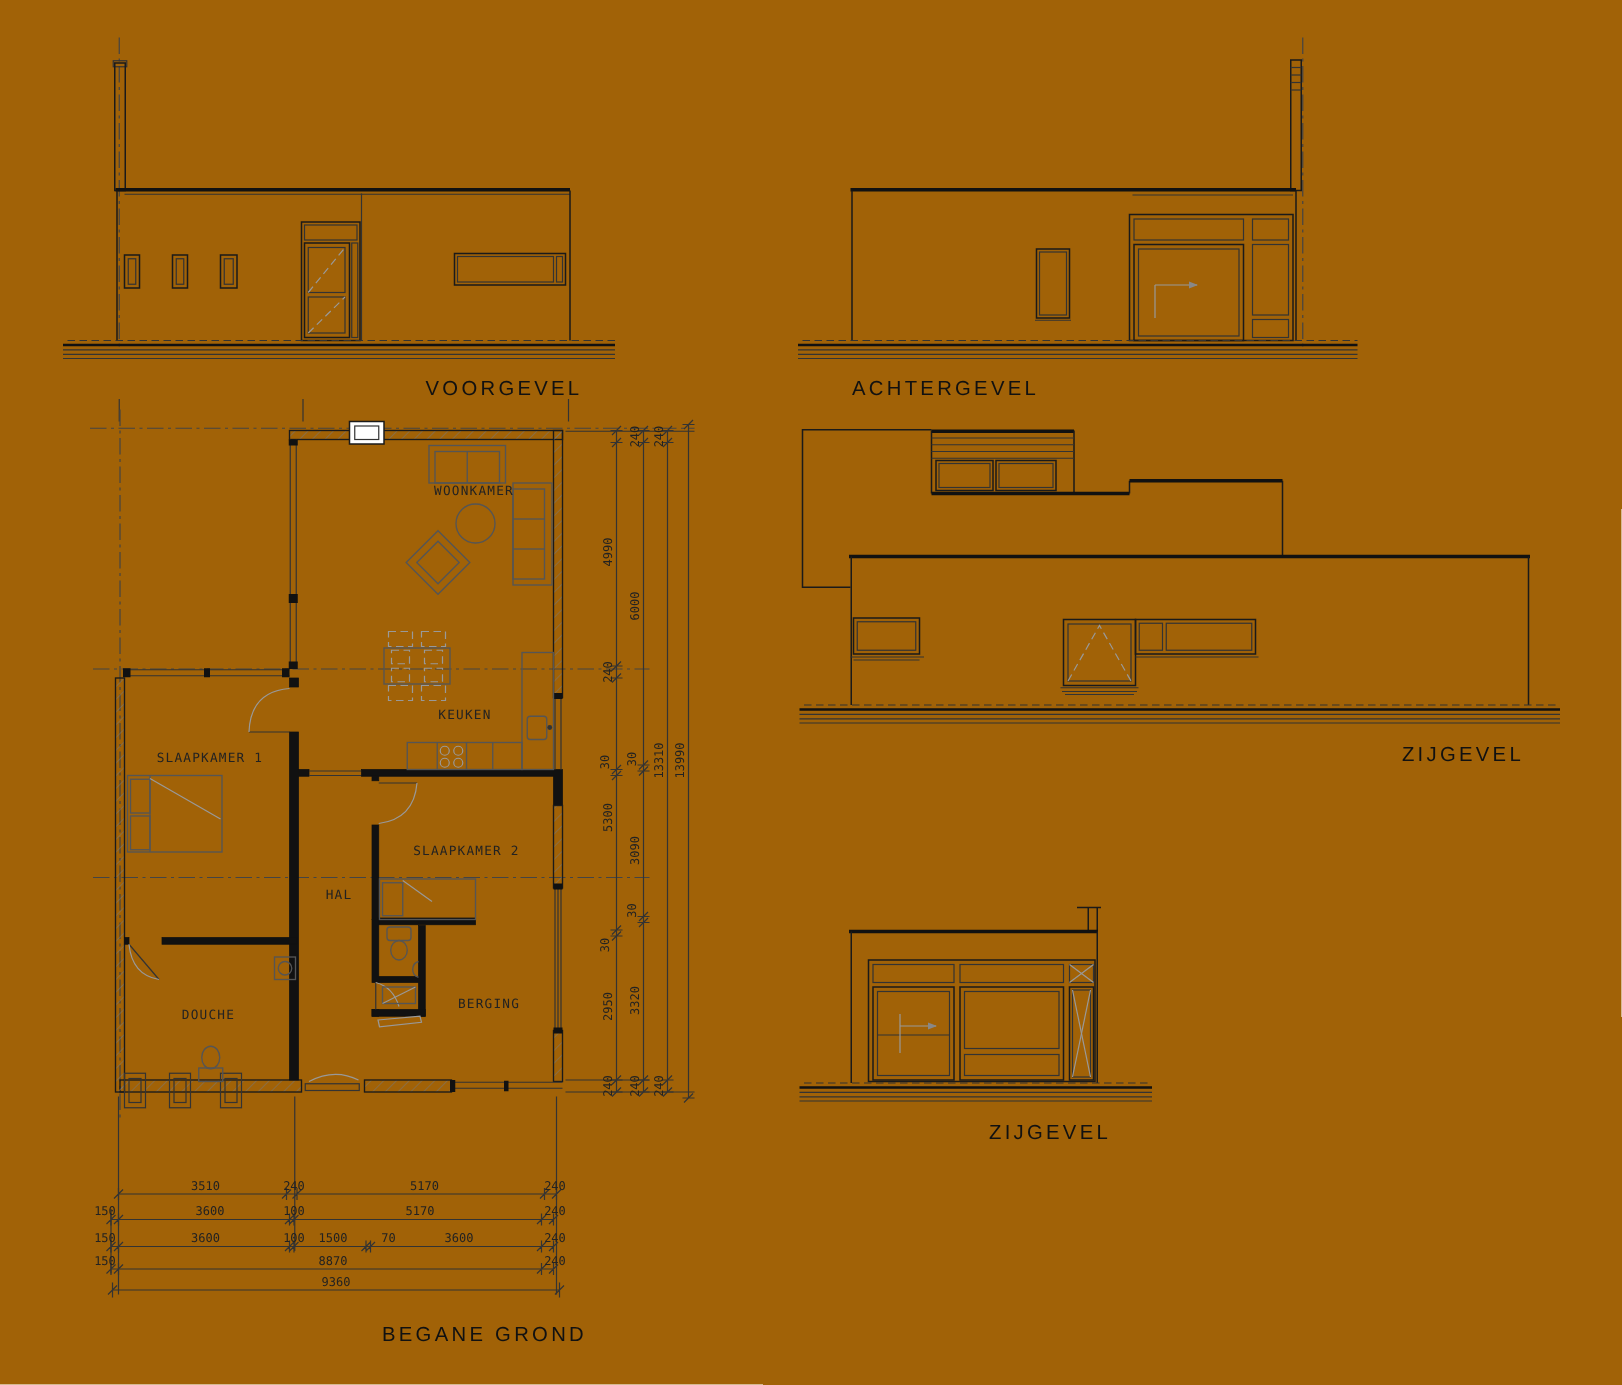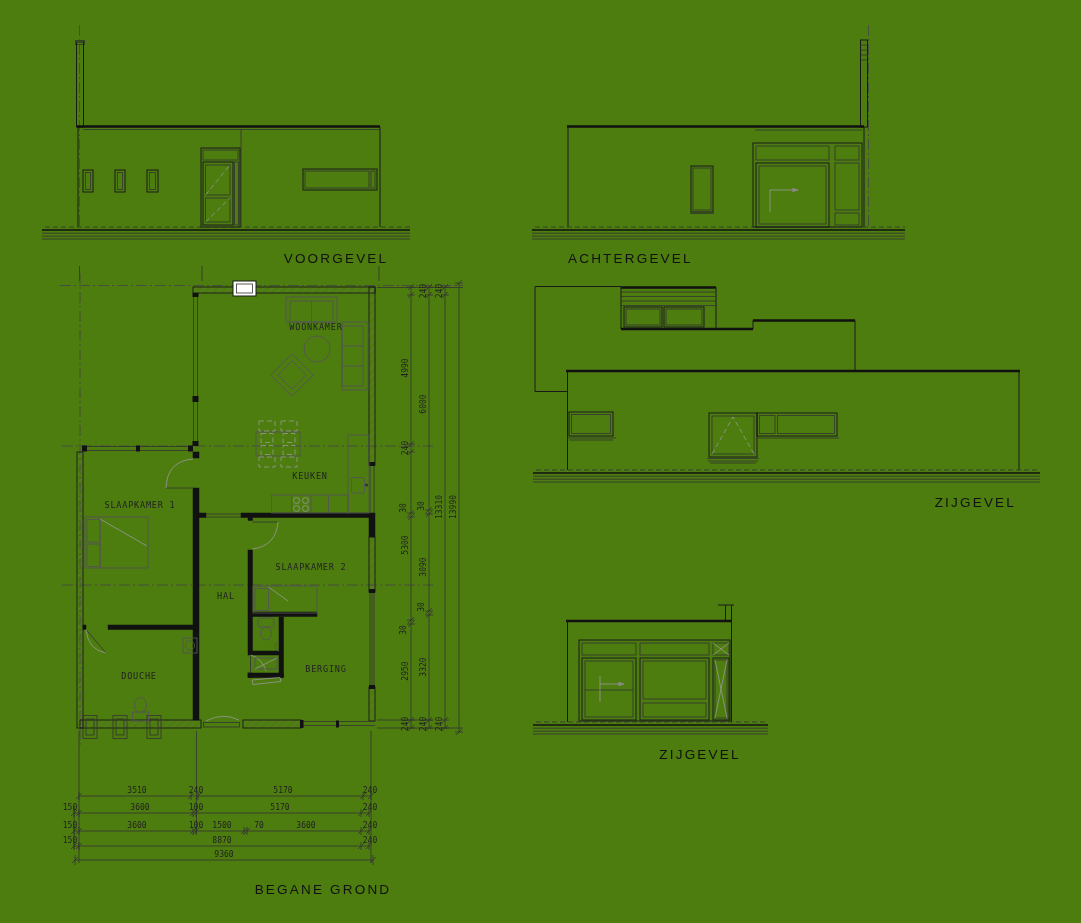--- a/index.html
+++ b/index.html
@@ -1,16 +1,16 @@
 <!DOCTYPE html>
 <html><head>
 <meta charset="utf-8">
 <style>
   html,body{margin:0;padding:0;background:#fff;}
-  #sheet{position:relative;width:1081px;height:923px;background:#4d7c0f;overflow:hidden;}
+  #sheet{position:relative;width:1081px;height:923px;background:#a16207;overflow:hidden;}
   svg{position:absolute;left:0;top:0;}
   .ln{stroke:#1a1a1a;fill:none;stroke-width:1;}
   .thick{stroke:#111;fill:none;stroke-width:2.4;}
   .thin{stroke:#333;fill:none;stroke-width:0.8;}
   .lite{stroke:#999;fill:none;stroke-width:0.8;}
   .furn{stroke:#555;fill:none;stroke-width:0.9;}
   .dashed{stroke-dasharray:5 3;}
   .dashdot{stroke:#444;fill:none;stroke-width:0.8;stroke-dasharray:11 3 2 3;}
   .dim{stroke:#333;fill:none;stroke-width:0.8;}
   .wall{fill:url(#hatch);stroke:#1a1a1a;stroke-width:0.9;}

